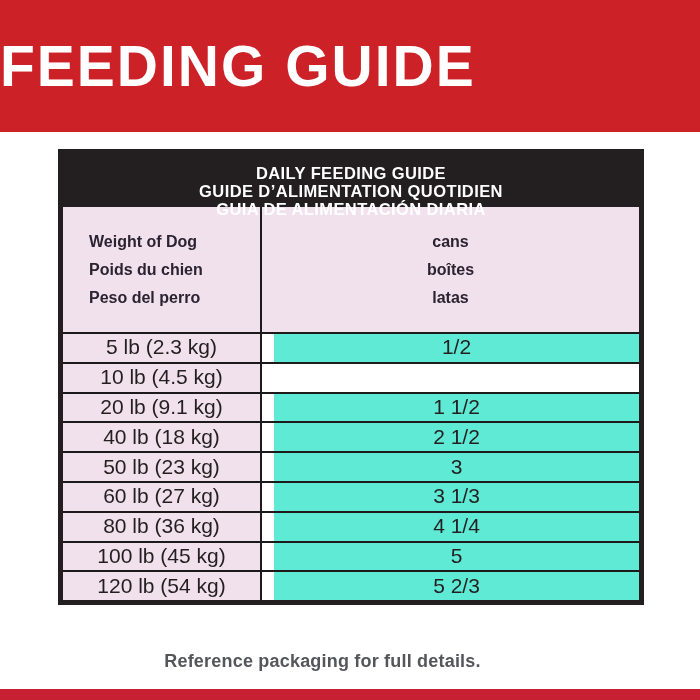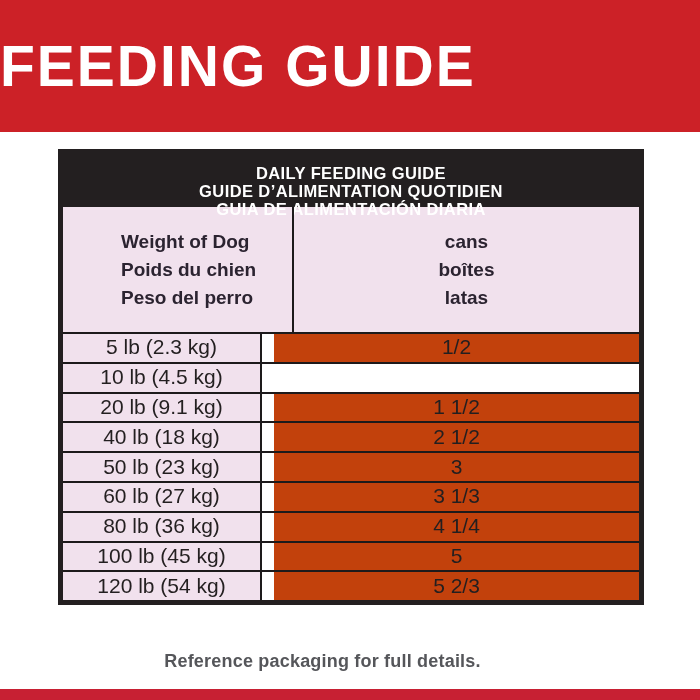--- a/index.html
+++ b/index.html
@@ -63,23 +63,22 @@
     border-right: 2px solid #1d1a1b;
     flex: none;
   }
   .cell-amount { flex: 1; }
 
   .col-head {
     height: 125px;
     background: var(--pink, #f1e1ed);
     color: #2b2330;
     font-weight: bold;
-    font-size: 19px;
+    font-size: 16px;
     line-height: 28px;
-    padding-left: 32px;
   }
   .col-head .cell {
     display: flex;
     flex-direction: column;
     justify-content: center;
   }
   .col-head .cell-weight { padding-left: 26px; text-align: left; }
   .col-head .cell-amount { text-align: center; }
 
   .data-row {
@@ -89,21 +88,21 @@
     color: var(--text-dark, #231f20);
     gap: 12px;
   }
   .data-row .cell {
     display: flex;
     align-items: center;
     justify-content: center;
     padding-bottom: 1px;
   }
   .data-row .cell-weight { background: var(--pink, #f1e1ed); }
-  .data-row .cell-amount { background: #c2410c; }
+  .data-row .cell-amount { background: #5eead4; }
 
   
   .footer-note {
     position: absolute;
     left: 0; top: 651px;
     width: 645px;
     margin: 0;
     text-align: center;
     font-weight: bold;
     font-size: 18px;

